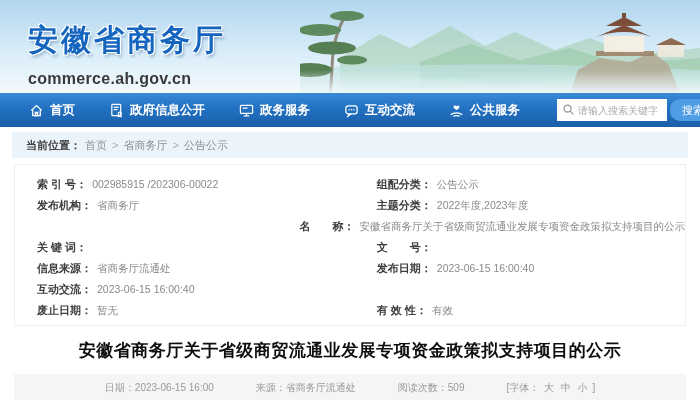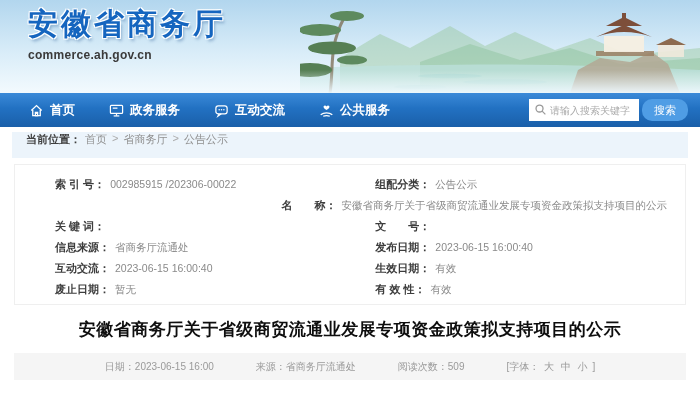--- a/index.html
+++ b/index.html
@@ -9,26 +9,26 @@
     font-family:"Liberation Sans","DejaVu Sans",sans-serif;
   }
 
   
   .header {
     position:relative; height:93px;
     background:linear-gradient(180deg,#b2d6ee 0%,#d8ecf8 55%,#f3fafe 100%);
     overflow:hidden;
   }
   .scenery { position:absolute; right:0; top:0; width:400px; height:93px; }
-  .site-ident { position:absolute; left:28px; top:4px; z-index:2; cursor:pointer; }
+  .site-ident { position:absolute; left:28px; top:20px; z-index:2; cursor:pointer; }
   .site-title {
     font-size:30px; font-weight:bold; color:#1565bf; letter-spacing:3px;
     text-shadow:-1px -1px 0 #fff,1px -1px 0 #fff,-1px 1px 0 #fff,1px 1px 0 #fff,2px 3px 3px rgba(30,80,140,.35);
   }
-  .site-url { font-size:12px; font-weight:bold; color:#3a3a3a; margin-top:3px; letter-spacing:.3px; }
+  .site-url { font-size:16px; font-weight:bold; color:#3a3a3a; margin-top:9px; letter-spacing:.3px; }
 
   
   .nav {
     height:34px; display:flex; align-items:center; padding:0 12px;
     background:linear-gradient(180deg,#3b8ad8 0%,#2271c2 45%,#1a5fa9 100%);
   }
   .nav-item {
     display:flex; align-items:center; gap:6px; color:#fff;
     font-size:12.5px; font-weight:bold; padding:0 17px; cursor:pointer; white-space:nowrap;
   }
@@ -44,30 +44,30 @@
   .search-input::placeholder { color:#aaa; }
   .search-btn {
     width:46px; height:22px; margin-left:3px; border:none; border-radius:10px;
     background:#4f9de5; color:#fff; font-size:11px; cursor:pointer;
     font-family:"Liberation Sans","DejaVu Sans",sans-serif;
   }
 
   
   .breadcrumb {
     margin:5px 12px 0; height:26px; background:#ecf4fb;
-    display:flex; padding:0 14px; font-size:11px; color:#999;
+    display:flex; align-items:center; padding:0 14px; font-size:11px; color:#999;
   }
   .crumb-label { font-weight:bold; color:#404040; margin-right:4px; }
   .crumb-link { color:#909090; cursor:pointer; }
   .crumb-sep { margin:0 5px; color:#aaa; }
 
   
   .meta-table {
     margin:6px 14px 0; background:#fff; border:1px solid #efefef;
-    padding:8px 18px 5px;
+    padding:8px 0 5px;
   }
   .mrow { display:flex; line-height:19px; }
   .cell-l { width:54%; padding-left:22px; white-space:nowrap; }
   .cell-l.full { width:100%;text-align:right; }
   .cell-r { width:46%; white-space:nowrap; }
   .mlabel { font-weight:bold; color:#3d3d3d; font-size:11px; }
   .mvalue { color:#8a8a8a; font-size:10.5px; margin-left:5px; }
 
   
   .article-title {
@@ -128,20 +128,32 @@
           <path d="M2.5 8 L8 2.8 L13.5 8"></path>
           <path d="M4 7.5 V13.5 H12 V7.5"></path>
           <rect x="6.8" y="10" width="2.4" height="3.5"></rect>
         </svg>
       </span>
     <span>首页</span>
   </div>
   <div class="nav-item">
     <span>
         <svg width="15" height="15" viewBox="0 0 16 16" fill="none" stroke="#fff" stroke-width="1.3">
+          <rect x="3" y="1.5" width="9.5" height="12" rx="1"></rect>
+          <line x1="5" y1="4.5" x2="10.5" y2="4.5"></line>
+          <line x1="5" y1="7" x2="9" y2="7"></line>
+          <circle cx="11.5" cy="11.5" r="1.7"></circle>
+          <path d="M9.2 15 Q11.5 13.2 13.8 15"></path>
+        </svg>
+      </span>
+    <span>政府信息公开</span>
+  </div>
+  <div class="nav-item">
+    <span>
+        <svg width="15" height="15" viewBox="0 0 16 16" fill="none" stroke="#fff" stroke-width="1.3">
           <rect x="1.5" y="2.5" width="13" height="8.5" rx="1"></rect>
           <line x1="4" y1="5.5" x2="9" y2="5.5"></line>
           <line x1="8" y1="11" x2="8" y2="13.5"></line>
           <line x1="5" y1="13.8" x2="11" y2="13.8"></line>
         </svg>
       </span>
     <span>政务服务</span>
   </div>
   <div class="nav-item">
     <span>
@@ -185,35 +197,36 @@
   <span class="crumb-sep">&gt;</span>
   <span class="crumb-link">公告公示</span>
 </div>
 
 <div class="meta-table">
   <div class="mrow">
     <div class="cell-l"><span class="mlabel">索 引 号：</span><span class="mvalue">002985915 /202306-00022</span></div>
     <div class="cell-r"><span class="mlabel">组配分类：</span><span class="mvalue">公告公示</span></div>
   </div>
   <div class="mrow">
+    <div class="cell-l"><span class="mlabel">发布机构：</span><span class="mvalue">省商务厅</span></div>
+    <div class="cell-r"><span class="mlabel">主题分类：</span><span class="mvalue">2022年度,2023年度</span></div>
   </div>
   <div class="mrow">
     <div class="cell-l full"><span class="mlabel">名　　称：</span><span class="mvalue">安徽省商务厅关于省级商贸流通业发展专项资金政策拟支持项目的公示</span></div>
   </div>
   <div class="mrow">
     <div class="cell-l"><span class="mlabel">关 键 词：</span><span class="mvalue"></span></div>
     <div class="cell-r"><span class="mlabel">文　　号：</span><span class="mvalue"></span></div>
   </div>
   <div class="mrow">
     <div class="cell-l"><span class="mlabel">信息来源：</span><span class="mvalue">省商务厅流通处</span></div>
     <div class="cell-r"><span class="mlabel">发布日期：</span><span class="mvalue">2023-06-15 16:00:40</span></div>
   </div>
   <div class="mrow">
     <div class="cell-l"><span class="mlabel">互动交流：</span><span class="mvalue">2023-06-15 16:00:40</span></div>
-    <div class="cell-r"><span class="mlabel">生效日期：</span><span class="mvalue">有效</span></div>
   </div>
   <div class="mrow">
     <div class="cell-l"><span class="mlabel">废止日期：</span><span class="mvalue">暂无</span></div>
     <div class="cell-r"><span class="mlabel">有 效 性：</span><span class="mvalue">有效</span></div>
   </div>
 </div>
 
 <div class="article-title">安徽省商务厅关于省级商贸流通业发展专项资金政策拟支持项目的公示</div>
 
 <div class="article-meta">

